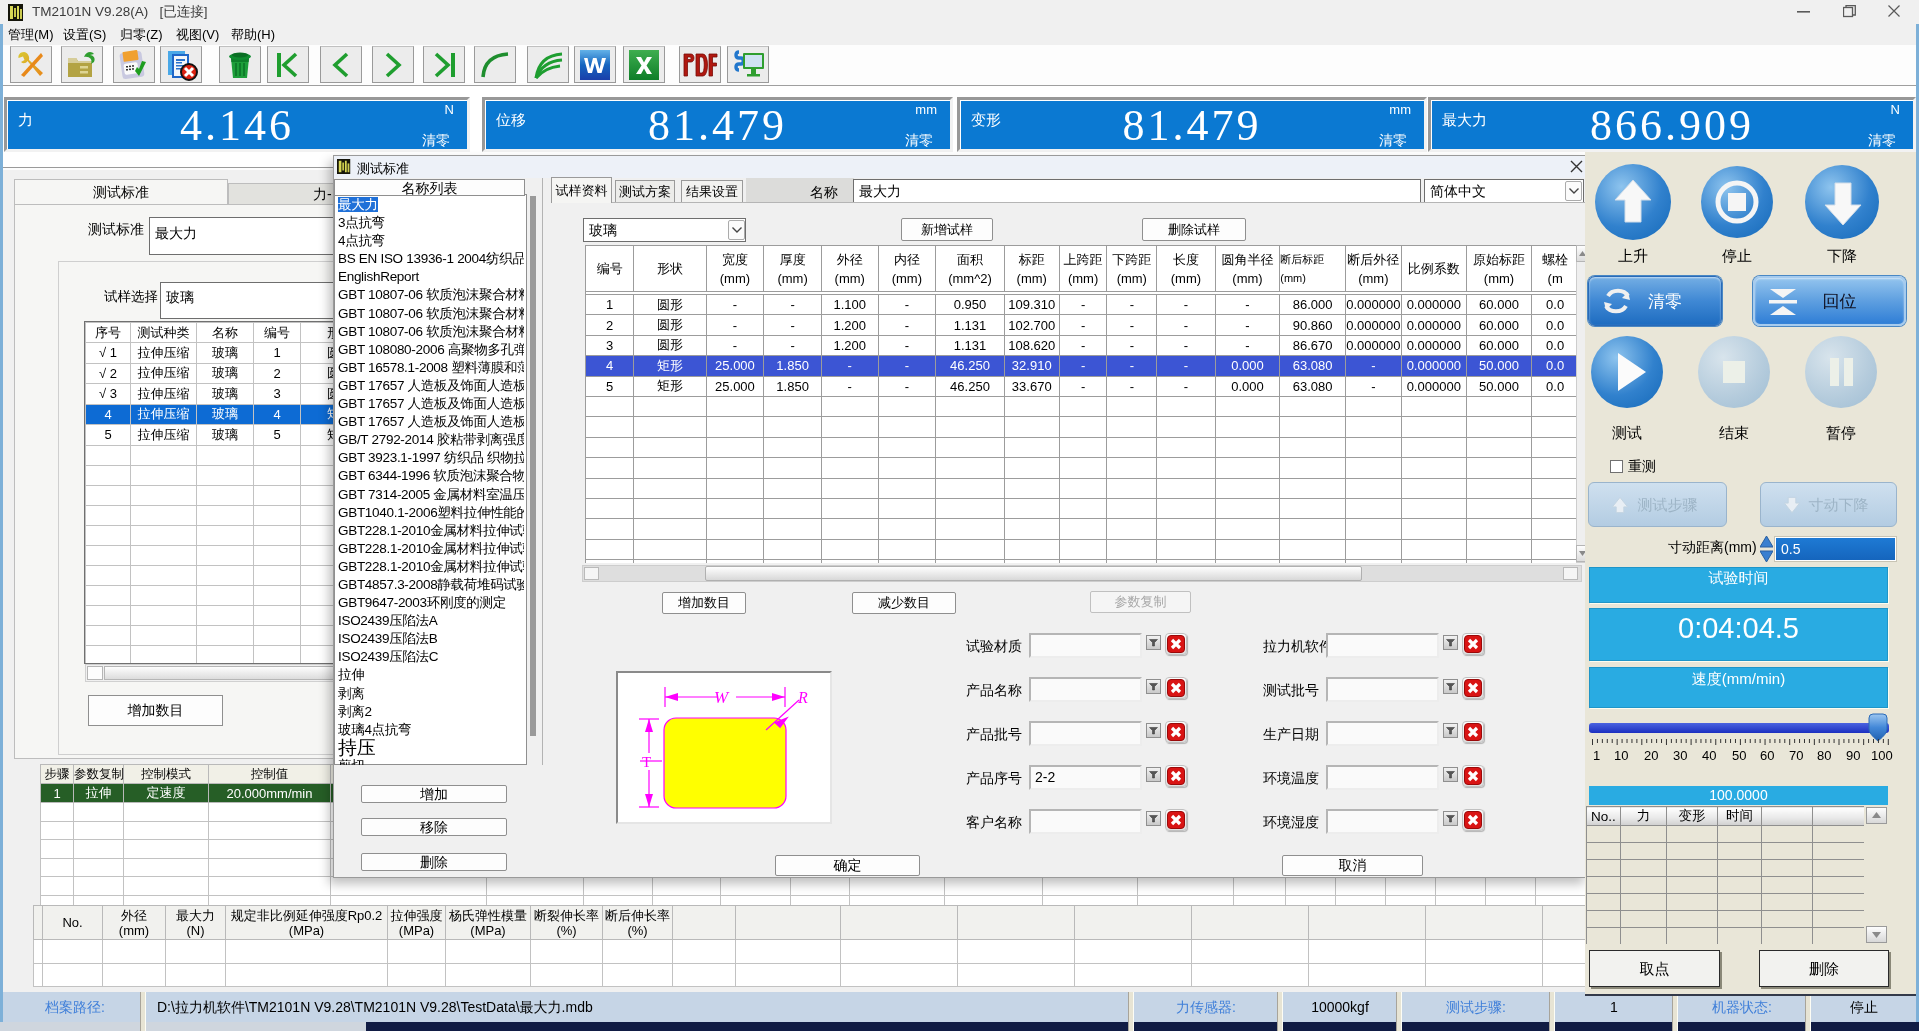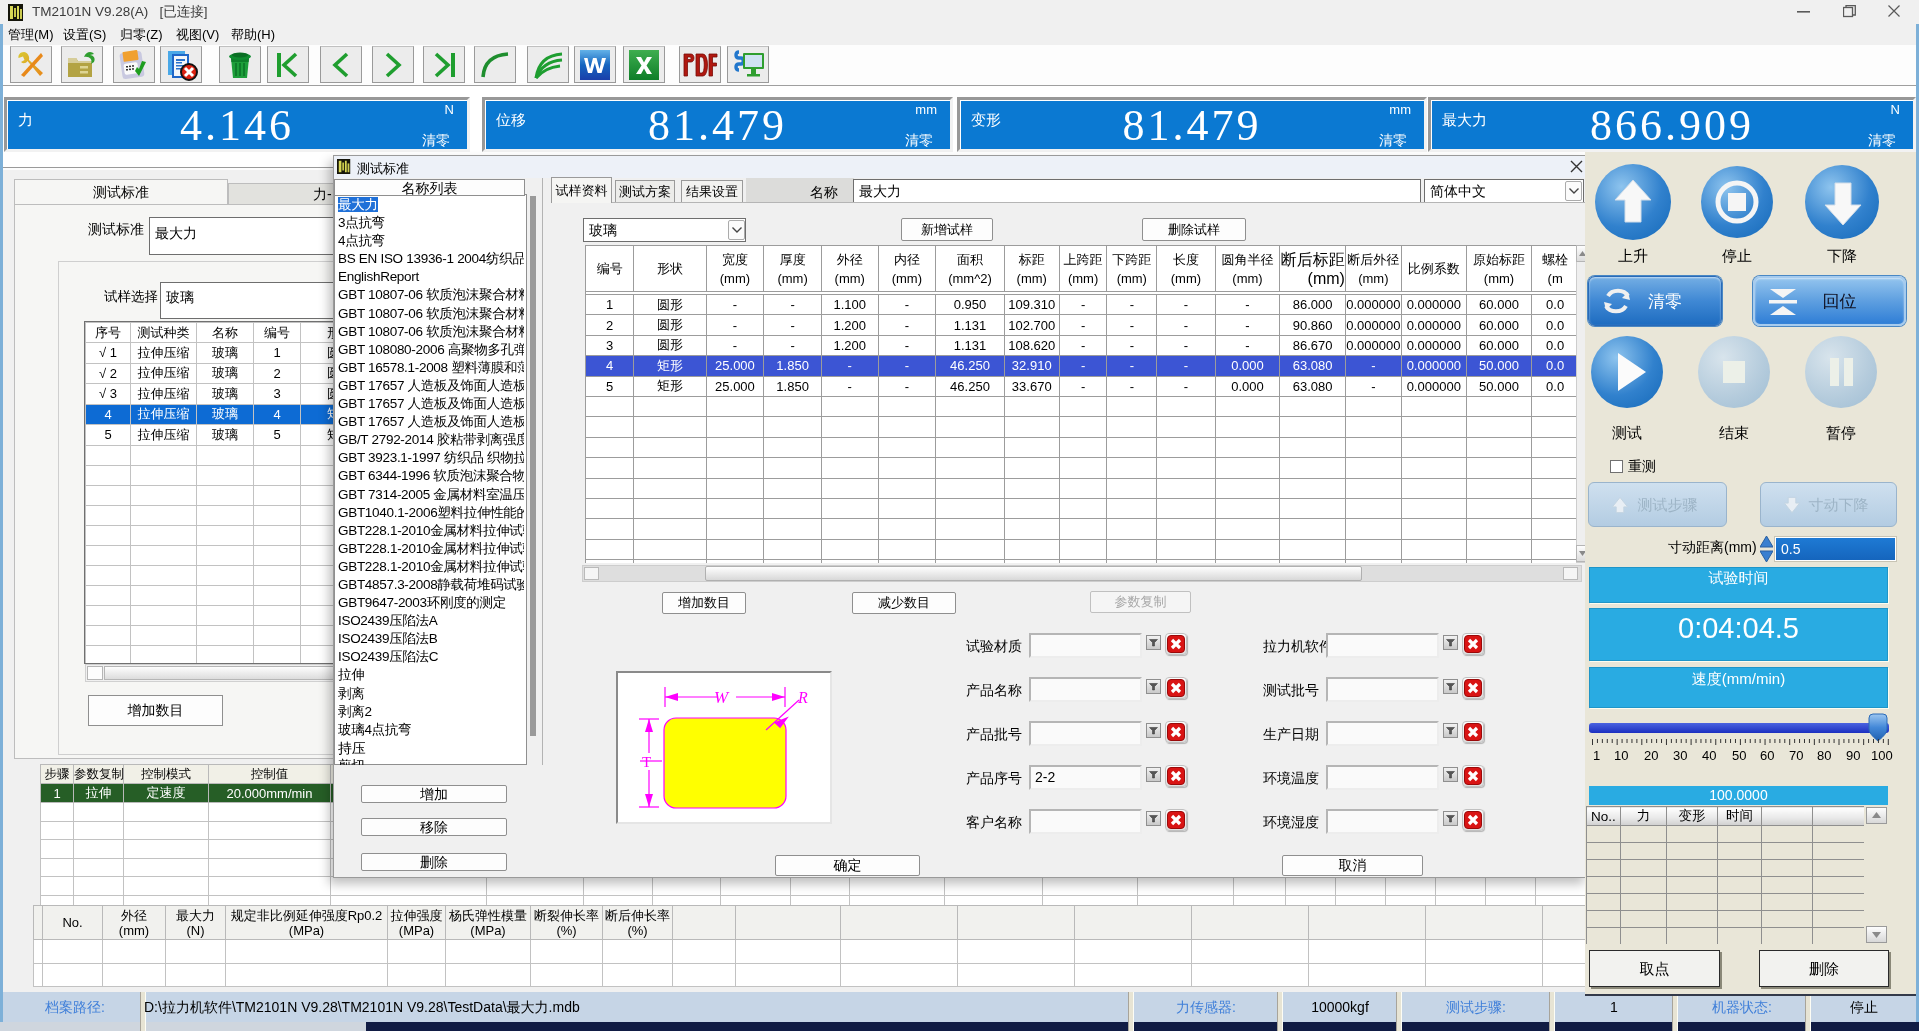--- a/index.html
+++ b/index.html
@@ -673,21 +673,21 @@
   </div>
 <div class="a" style="left:3px;top:992px;width:1913px;height:30px;background:#c6d5e6"></div>
 <div class="a" style="left:140px;top:992px;width:6px;height:39px;background:#e7e4d4;border-left:1px solid #a8a49a;border-right:1px solid #fdfdf5"></div>
 <div class="a" style="left:1128px;top:992px;width:6px;height:39px;background:#e7e4d4;border-left:1px solid #a8a49a;border-right:1px solid #fdfdf5"></div>
 <div class="a" style="left:1277px;top:992px;width:6px;height:39px;background:#e7e4d4;border-left:1px solid #a8a49a;border-right:1px solid #fdfdf5"></div>
 <div class="a" style="left:1396px;top:992px;width:6px;height:39px;background:#e7e4d4;border-left:1px solid #a8a49a;border-right:1px solid #fdfdf5"></div>
 <div class="a" style="left:1549px;top:992px;width:6px;height:39px;background:#e7e4d4;border-left:1px solid #a8a49a;border-right:1px solid #fdfdf5"></div>
 <div class="a" style="left:1672px;top:992px;width:6px;height:39px;background:#e7e4d4;border-left:1px solid #a8a49a;border-right:1px solid #fdfdf5"></div>
 <div class="a" style="left:1805px;top:992px;width:6px;height:39px;background:#e7e4d4;border-left:1px solid #a8a49a;border-right:1px solid #fdfdf5"></div>
 <div class="a" style="left:10px;top:999px;width:130px;text-align:center;font-size:14px;color:#3f7fd9">档案路径:</div>
-<div class="a" style="left:144px;top:999px;font-size:14px;color:#000">D:\拉力机软件\TM2101N V9.28\TM2101N V9.28\TestData\最大力.mdb</div>
+<div class="a" style="left:157px;top:999px;font-size:14px;color:#000">D:\拉力机软件\TM2101N V9.28\TM2101N V9.28\TestData\最大力.mdb</div>
 <div class="a" style="left:1135px;top:999px;width:142px;text-align:center;font-size:14px;color:#3f7fd9">力传感器:</div>
 <div class="a" style="left:1284px;top:999px;width:112px;text-align:center;font-size:14px;color:#000">10000kgf</div>
 <div class="a" style="left:1403px;top:999px;width:146px;text-align:center;font-size:14px;color:#3f7fd9">测试步骤:</div>
 <div class="a" style="left:1556px;top:999px;width:116px;text-align:center;font-size:14px;color:#000">1</div>
 <div class="a" style="left:1679px;top:999px;width:126px;text-align:center;font-size:14px;color:#3f7fd9">机器状态:</div>
 <div class="a" style="left:1812px;top:999px;width:104px;text-align:center;font-size:14px;color:#000">停止</div>
 <div class="a" style="left:333px;top:155px;width:1255px;height:723px;background:#f0f0f0;border:1px solid #9a9a9a;box-shadow:-4px 6px 10px rgba(0,0,0,0.25)"></div>
 <div class="a" style="left:334px;top:156px;width:1253px;height:22px;background:#edf1f8"></div>
 <svg class="a" style="left:337px;top:158px" width="15" height="17" viewBox="0 0 17 17">
     <rect width="15" height="17" fill="#15150a"></rect>
@@ -728,21 +728,21 @@
     <div style="height:18.1px;white-space:nowrap;font-size:13.5px;line-height:18.1px;letter-spacing:-0.3px"><span style="">GBT228.1-2010金属材料拉伸试验</span></div>
     <div style="height:18.1px;white-space:nowrap;font-size:13.5px;line-height:18.1px;letter-spacing:-0.3px"><span style="">GBT4857.3-2008静载荷堆码试验方</span></div>
     <div style="height:18.1px;white-space:nowrap;font-size:13.5px;line-height:18.1px;letter-spacing:-0.3px"><span style="">GBT9647-2003环刚度的测定</span></div>
     <div style="height:18.1px;white-space:nowrap;font-size:13.5px;line-height:18.1px;letter-spacing:-0.3px"><span style="">ISO2439压陷法A</span></div>
     <div style="height:18.1px;white-space:nowrap;font-size:13.5px;line-height:18.1px;letter-spacing:-0.3px"><span style="">ISO2439压陷法B</span></div>
     <div style="height:18.1px;white-space:nowrap;font-size:13.5px;line-height:18.1px;letter-spacing:-0.3px"><span style="">ISO2439压陷法C</span></div>
     <div style="height:18.1px;white-space:nowrap;font-size:13.5px;line-height:18.1px;letter-spacing:-0.3px"><span style="">拉伸</span></div>
     <div style="height:18.1px;white-space:nowrap;font-size:13.5px;line-height:18.1px;letter-spacing:-0.3px"><span style="">剥离</span></div>
     <div style="height:18.1px;white-space:nowrap;font-size:13.5px;line-height:18.1px;letter-spacing:-0.3px"><span style="">剥离2</span></div>
     <div style="height:18.1px;white-space:nowrap;font-size:13.5px;line-height:18.1px;letter-spacing:-0.3px"><span style="">玻璃4点抗弯</span></div>
-    <div style="height:18.1px;white-space:nowrap;font-size:14px;line-height:18.1px;letter-spacing:-0.3px"><span style="">持压</span></div>
+    <div style="height:18.1px;white-space:nowrap;font-size:19px;line-height:18.1px;letter-spacing:-0.3px"><span style="">持压</span></div>
     <div style="height:18.1px;white-space:nowrap;font-size:13.5px;line-height:18.1px;letter-spacing:-0.3px"><span style="">剪切</span></div>
   </div>
 <div class="a" style="left:361px;top:785px;width:146px;height:18px;background:#fdfdfd;border:1px solid #8f8f8f;border-radius:2px;text-align:center;font-size:14px;line-height:17px">增加</div>
 <div class="a" style="left:361px;top:818px;width:146px;height:18px;background:#fdfdfd;border:1px solid #8f8f8f;border-radius:2px;text-align:center;font-size:14px;line-height:17px">移除</div>
 <div class="a" style="left:361px;top:853px;width:146px;height:18px;background:#fdfdfd;border:1px solid #8f8f8f;border-radius:2px;text-align:center;font-size:14px;line-height:17px">删除</div>
 <div class="a" style="left:551px;top:177px;width:61px;height:26px;background:#f5f5f3;border:1px solid #9a9a9a;border-bottom:none;font-size:13px;text-align:center;line-height:25px;z-index:3">试样资料</div>
 <div class="a" style="left:615px;top:180px;width:60px;height:23px;background:#ececea;border:1px solid #9a9a9a;border-bottom:none;font-size:13px;text-align:center;line-height:22px">测试方案</div>
 <div class="a" style="left:681px;top:180px;width:62px;height:23px;background:#f2f2f0;border:1px solid #9a9a9a;border-bottom:none;font-size:13px;text-align:center;line-height:22px">结果设置</div>
 <div class="a" style="left:746px;top:178px;width:108px;height:25px;background:#dcdcda"></div>
 <div class="a" style="left:810px;top:184px;font-size:14px">名称</div>
@@ -775,21 +775,21 @@
           <td style="width:58px;border:1px solid #9c9c9c;font-size:13px;text-align:center;line-height:19px;font-weight:normal">宽度<br>(mm)</td>
           <td style="width:58px;border:1px solid #9c9c9c;font-size:13px;text-align:center;line-height:19px;font-weight:normal">厚度<br>(mm)</td>
           <td style="width:57px;border:1px solid #9c9c9c;font-size:13px;text-align:center;line-height:19px;font-weight:normal">外径<br>(mm)</td>
           <td style="width:58px;border:1px solid #9c9c9c;font-size:13px;text-align:center;line-height:19px;font-weight:normal">内径<br>(mm)</td>
           <td style="width:69px;border:1px solid #9c9c9c;font-size:13px;text-align:center;line-height:19px;font-weight:normal">面积<br>(mm^2)</td>
           <td style="width:55px;border:1px solid #9c9c9c;font-size:13px;text-align:center;line-height:19px;font-weight:normal">标距<br>(mm)</td>
           <td style="width:48px;border:1px solid #9c9c9c;font-size:13px;text-align:center;line-height:19px;font-weight:normal">上跨距<br>(mm)</td>
           <td style="width:50px;border:1px solid #9c9c9c;font-size:13px;text-align:center;line-height:19px;font-weight:normal">下跨距<br>(mm)</td>
           <td style="width:59px;border:1px solid #9c9c9c;font-size:13px;text-align:center;line-height:19px;font-weight:normal">长度<br>(mm)</td>
           <td style="width:65px;border:1px solid #9c9c9c;font-size:13px;text-align:center;line-height:19px;font-weight:normal">圆角半径<br>(mm)</td>
-          <td style="width:66px;border:1px solid #9c9c9c;font-size:16px;text-align:right;line-height:19px;font-weight:normal">断后标距<br>(mm)</td>
+          <td style="width:66px;border:1px solid #9c9c9c;font-size:11px;text-align:left;line-height:19px;font-weight:normal">断后标距<br>(mm)</td>
           <td style="width:56px;border:1px solid #9c9c9c;font-size:13px;text-align:center;line-height:19px;font-weight:normal">断后外径<br>(mm)</td>
           <td style="width:65px;border:1px solid #9c9c9c;font-size:13px;text-align:center;line-height:19px;font-weight:normal">比例系数</td>
           <td style="width:66px;border:1px solid #9c9c9c;font-size:13px;text-align:center;line-height:19px;font-weight:normal">原始标距<br>(mm)</td>
           <td style="width:47px;border:1px solid #9c9c9c;font-size:13px;text-align:center;line-height:19px;font-weight:normal">螺栓<br>(m</td>
         </tr>
         <tr style="height:3px">
           <td colspan="17" style="border:1px solid #9c9c9c;border-top:none;padding:0"></td>
         </tr>
         <tr style="height:20.4px;">
           <td style="border:1px solid #9c9c9c;font-size:13px;text-align:center">1</td>

